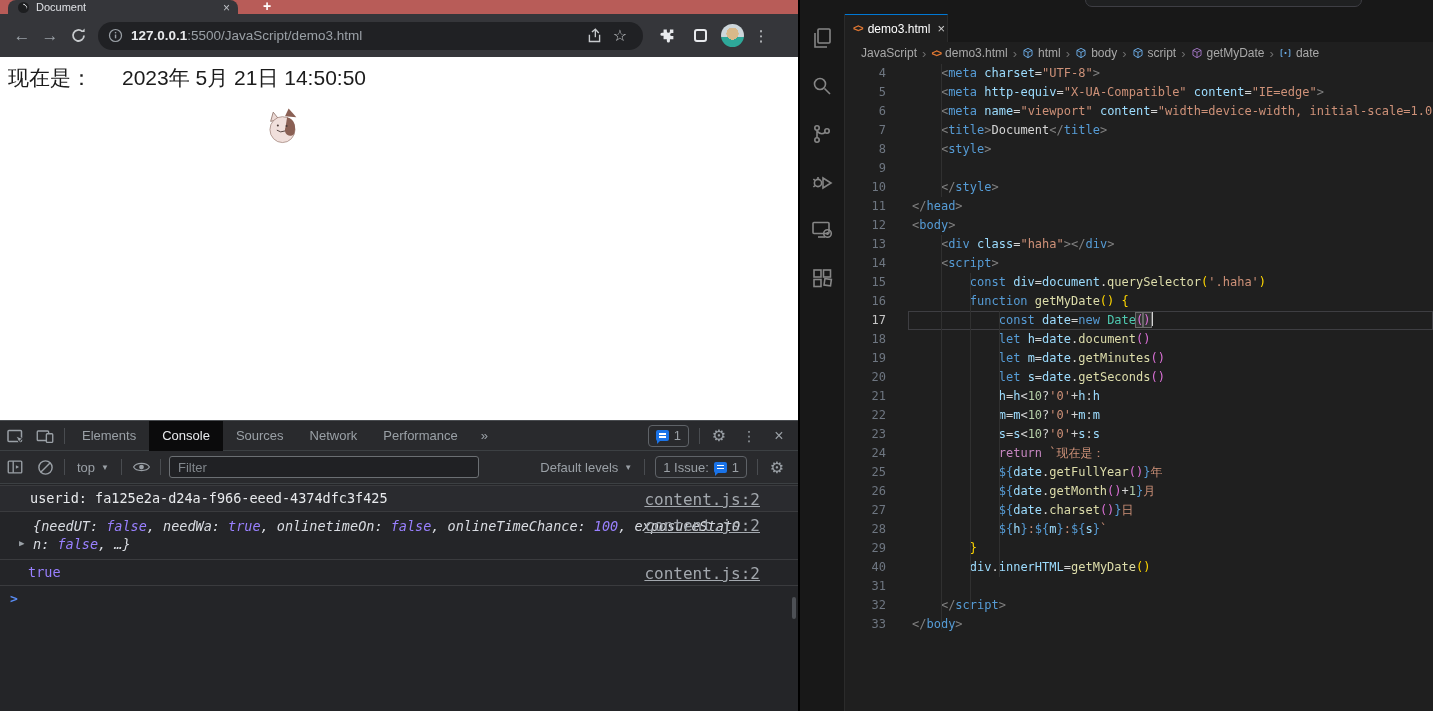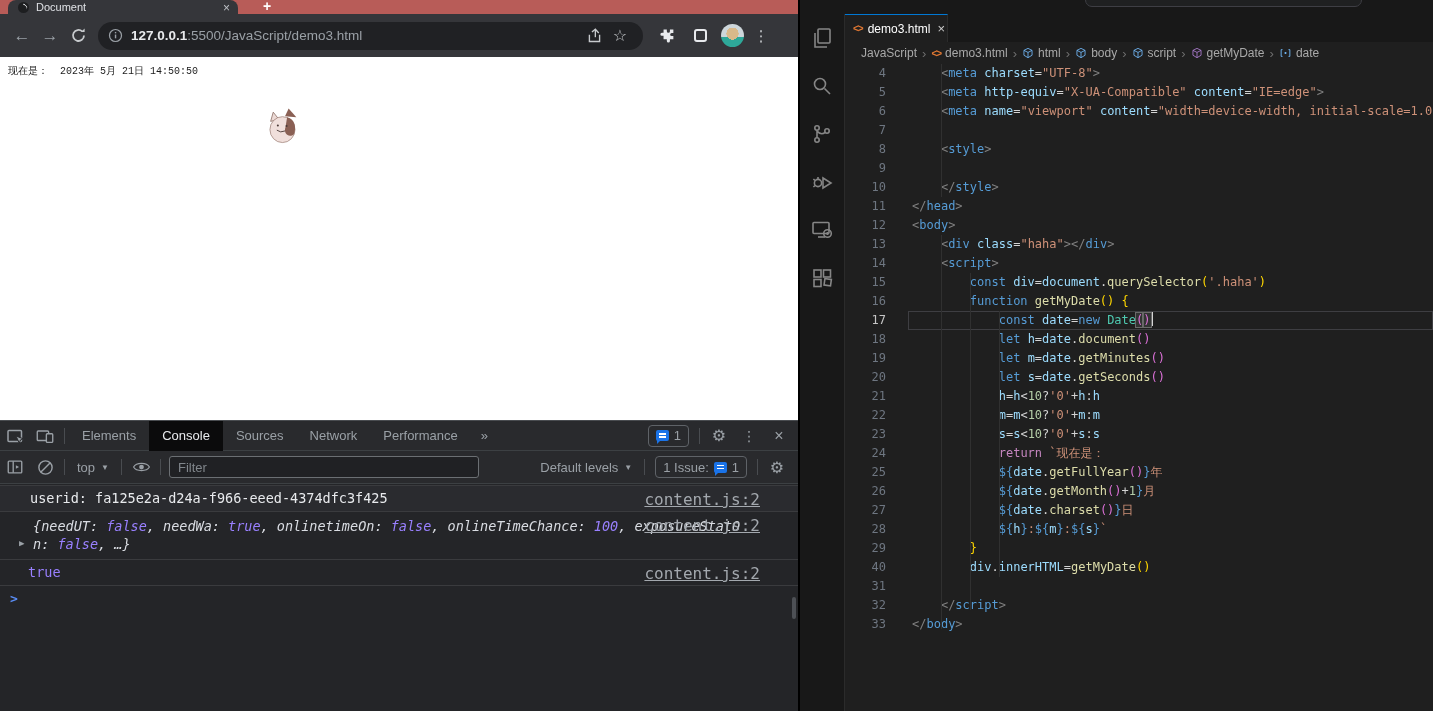--- a/index.html
+++ b/index.html
@@ -21,21 +21,21 @@
   .urlbar{flex:0 0 auto;width:545px;height:28px;background:#202124;border-radius:14px;display:flex;align-items:center;padding:0 10px;margin:0 6px;color:#9aa0a6;font-size:13.5px}
   .urlbar .host{color:#e8eaed;font-weight:bold}
   .url-text{flex:1;white-space:nowrap;overflow:hidden;margin-left:8px}
   .tb-ico{width:26px;height:26px;display:flex;align-items:center;justify-content:center;flex:0 0 auto;color:#c7cacd}
   .sq-ico{width:13px;height:13px;border:2px solid #e8eaed;border-radius:3px}
   .avatar{width:23px;height:23px;border-radius:50%;background:radial-gradient(circle at 50% 42%,#d9b98a 0 34%,rgba(0,0,0,0) 35%),linear-gradient(180deg,#cdd6da 0 55%,#2ea899 55%);flex:0 0 auto;margin:0 4px}
   .star-g{font-size:16px;color:#c7cacd}
   .menu-g{font-size:15px;color:#c7cacd;letter-spacing:0}
 
   .pagearea{position:absolute;left:0;top:57px;width:798px;height:363px;background:#ffffff;color:#1b1b1b}
-  .nowline{position:absolute;left:8px;top:7px;font-size:10px;display:flex;gap:12px;font-family:Liberation Mono, monospace}
+  .nowline{position:absolute;left:8px;top:7px;font-size:21px;display:flex;gap:30px;font-family:Liberation Sans, sans-serif}
   .popcat{position:absolute;left:267px;top:50px}
 
   
   .devtools{position:absolute;left:0;top:420px;width:798px;height:378px;background:#242528;border-top:1px solid #494c50;font-size:13px;color:#9aa0a6}
   .dt-bar{height:30px;background:#292a2d;border-bottom:1px solid #3c4043;display:flex;align-items:center}
   .dt-ico{width:30px;height:26px;display:flex;align-items:center;justify-content:center}
   .dt-sep{width:1px;height:16px;background:#494c50;margin:0 4px}
   .dt-tab{padding:0 13px;height:30px;display:flex;align-items:center;white-space:nowrap}
   .dt-tab.active{background:#0b0b0c;color:#e8eaed}
   .dt-more{padding:0 10px;font-size:13px}
@@ -371,21 +371,21 @@
             </svg>
             <span>date</span>
           </span>
       </div>
 
       <div class="editor">
         <div>
             <div class="cl"><span class="ln">4</span><span class="lt"><span class="t-tx">    </span><span class="t-pt">&lt;</span><span class="t-tg">meta</span><span class="t-tx"> </span><span class="t-at">charset</span><span class="t-op">=</span><span class="t-st">"UTF-8"</span><span class="t-pt">&gt;</span></span></div>
             <div class="cl"><span class="ln">5</span><span class="lt"><span class="t-tx">    </span><span class="t-pt">&lt;</span><span class="t-tg">meta</span><span class="t-tx"> </span><span class="t-at">http-equiv</span><span class="t-op">=</span><span class="t-st">"X-UA-Compatible"</span><span class="t-tx"> </span><span class="t-at">content</span><span class="t-op">=</span><span class="t-st">"IE=edge"</span><span class="t-pt">&gt;</span></span></div>
             <div class="cl"><span class="ln">6</span><span class="lt"><span class="t-tx">    </span><span class="t-pt">&lt;</span><span class="t-tg">meta</span><span class="t-tx"> </span><span class="t-at">name</span><span class="t-op">=</span><span class="t-st">"viewport"</span><span class="t-tx"> </span><span class="t-at">content</span><span class="t-op">=</span><span class="t-st">"width=device-width, initial-scale=1.0"</span></span></div>
-            <div class="cl"><span class="ln">7</span></div>
+            <div class="cl"><span class="ln">7</span><span class="lt"><span class="t-tx">    </span><span class="t-pt">&lt;</span><span class="t-tg">title</span><span class="t-pt">&gt;</span><span class="t-tx">Document</span><span class="t-pt">&lt;/</span><span class="t-tg">title</span><span class="t-pt">&gt;</span></span></div>
             <div class="cl"><span class="ln">8</span><span class="lt"><span class="t-tx">    </span><span class="t-pt">&lt;</span><span class="t-tg">style</span><span class="t-pt">&gt;</span></span></div>
             <div class="cl"><span class="ln">9</span><span class="lt"></span></div>
             <div class="cl"><span class="ln">10</span><span class="lt"><span class="t-tx">    </span><span class="t-pt">&lt;/</span><span class="t-tg">style</span><span class="t-pt">&gt;</span></span></div>
             <div class="cl"><span class="ln">11</span><span class="lt"><span class="t-pt">&lt;/</span><span class="t-tg">head</span><span class="t-pt">&gt;</span></span></div>
             <div class="cl"><span class="ln">12</span><span class="lt"><span class="t-pt">&lt;</span><span class="t-tg">body</span><span class="t-pt">&gt;</span></span></div>
             <div class="cl"><span class="ln">13</span><span class="lt"><span class="t-tx">    </span><span class="t-pt">&lt;</span><span class="t-tg">div</span><span class="t-tx"> </span><span class="t-at">class</span><span class="t-op">=</span><span class="t-st">"haha"</span><span class="t-pt">&gt;&lt;/</span><span class="t-tg">div</span><span class="t-pt">&gt;</span></span></div>
             <div class="cl"><span class="ln">14</span><span class="lt"><span class="t-tx">    </span><span class="t-pt">&lt;</span><span class="t-tg">script</span><span class="t-pt">&gt;</span></span></div>
             <div class="cl"><span class="ln">15</span><span class="lt"><span class="t-tx">        </span><span class="t-kw">const</span><span class="t-tx"> </span><span class="t-vr">div</span><span class="t-op">=</span><span class="t-vr">document</span><span class="t-tx">.</span><span class="t-fn">querySelector</span><span class="t-b1">(</span><span class="t-st">'.haha'</span><span class="t-b1">)</span></span></div>
             <div class="cl"><span class="ln">16</span><span class="lt"><span class="t-tx">        </span><span class="t-kw">function</span><span class="t-tx"> </span><span class="t-fn">getMyDate</span><span class="t-b1">(</span><span class="t-b1">)</span><span class="t-tx"> </span><span class="t-b1">{</span></span></div>
             <div class="cl cur"><span class="ln">17</span><span class="lt"><span class="t-tx">            </span><span class="t-kw">const</span><span class="t-tx"> </span><span class="t-vr">date</span><span class="t-op">=</span><span class="t-kw">new</span><span class="t-tx"> </span><span class="t-cl">Date</span><span class="t-b2m">(</span><span class="t-b2m">)</span><span class="cursor"></span></span></div>

